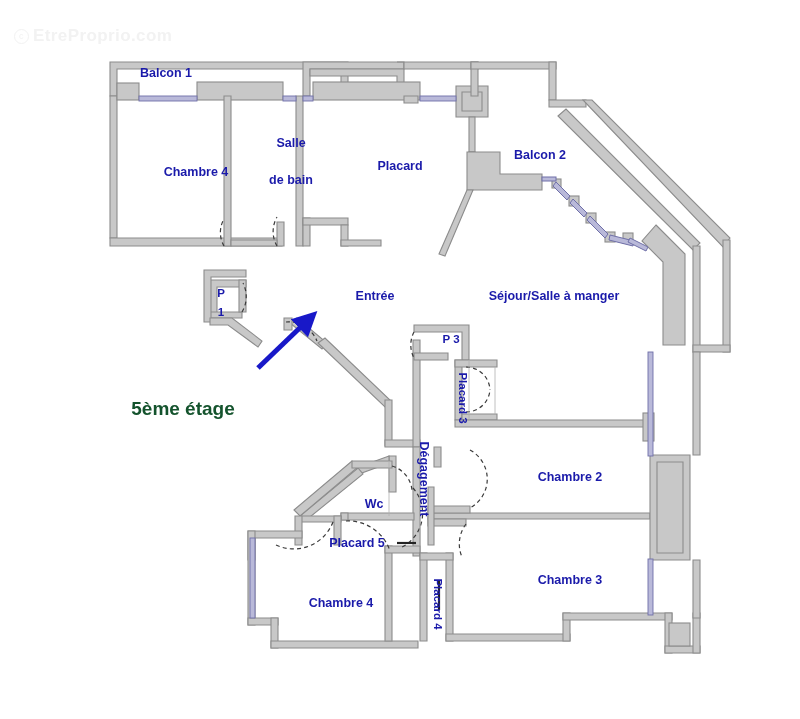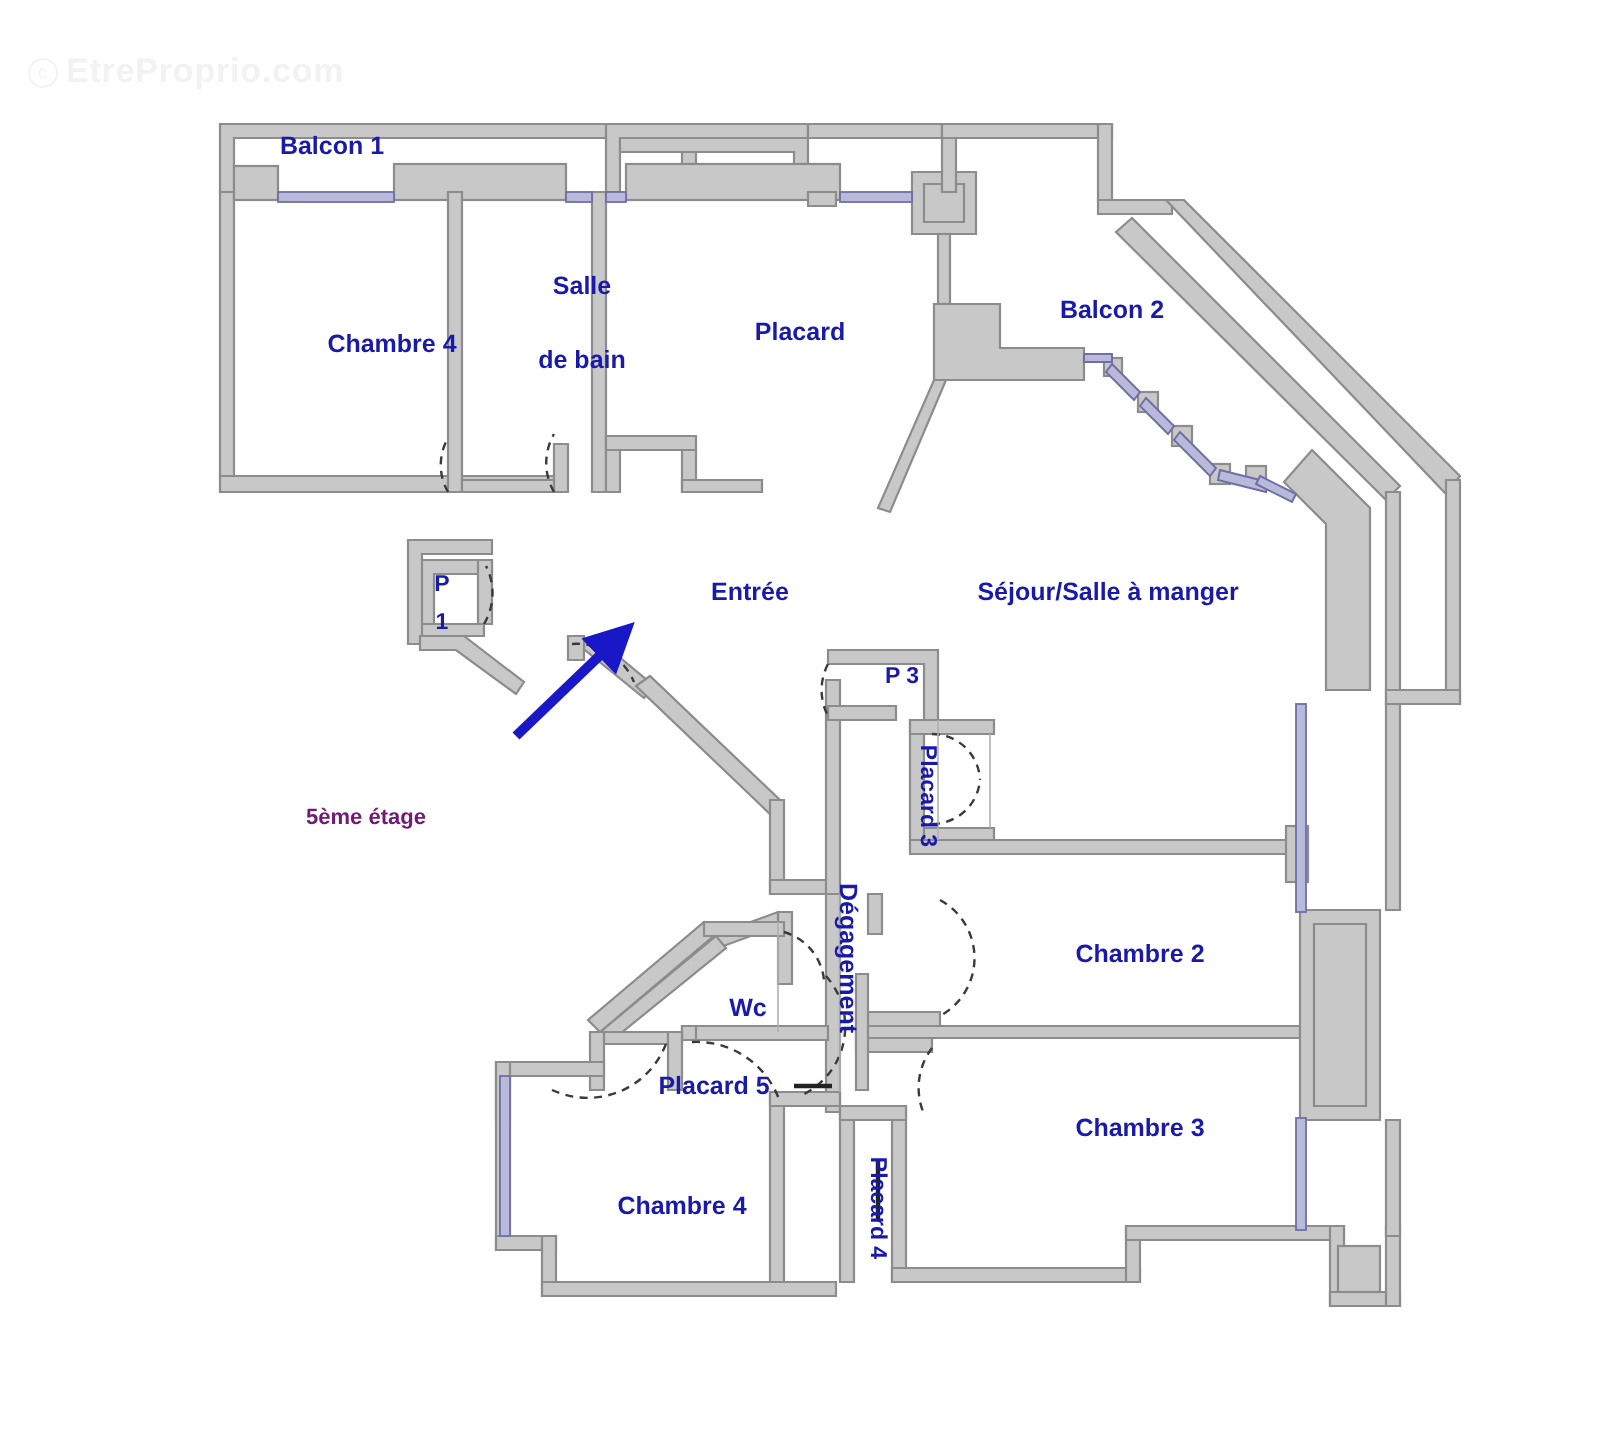--- a/index.html
+++ b/index.html
@@ -29,21 +29,21 @@
     font-size:12.5px;
     white-space:nowrap;
     line-height:1.28;
     user-select:none;
   }
   .lbl.ctr{transform:translate(-50%,-50%);text-align:center;}
   .lbl.vert{
     transform:translate(-50%,-50%) rotate(90deg);
     transform-origin:center center;
   }
-  .lbl.floor{color:#701a75;font-size:11px;}
+  .lbl.floor{color:#14532d;font-size:19px;}
   .lbl.small{font-size:11.5px;}
 </style>
 </head>
 <body>
 
 <div class="wm">
   <span class="wmc">c</span><span>EtreProprio.com</span>
 </div>
 
 <svg id="plan" viewBox="0 0 800 719">
@@ -260,33 +260,33 @@
 
 </svg>
 
 <div class="lbl ctr" style="left:166px;top:73px">Balcon 1</div>
 <div class="lbl ctr" style="left:196px;top:172px">Chambre 4</div>
 
 <div class="lbl ctr" style="left:291px;top:143px">Salle</div>
 <div class="lbl ctr" style="left:291px;top:180px">de bain</div>
 
 <div class="lbl ctr" style="left:400px;top:166px">Placard</div>
-<div class="lbl ctr" style="left:556px;top:155px">Balcon 2</div>
+<div class="lbl ctr" style="left:540px;top:155px">Balcon 2</div>
 
 <div class="lbl ctr small" style="left:221px;top:293px">P</div>
 <div class="lbl ctr small" style="left:221px;top:312px">1</div>
 
 <div class="lbl ctr" style="left:375px;top:296px">Entrée</div>
 <div class="lbl ctr" style="left:554px;top:296px">Séjour/Salle à manger</div>
 <div class="lbl ctr small" style="left:451px;top:339px">P 3</div>
 
 <div class="lbl vert small" style="left:463px;top:398px">Placard 3</div>
 
 <div class="lbl ctr" style="left:570px;top:477px">Chambre 2</div>
-<div class="lbl ctr" style="left:570px;top:564px">Chambre 3</div>
+<div class="lbl ctr" style="left:570px;top:580px">Chambre 3</div>
 
 <div class="lbl vert" style="left:424px;top:479px">Dégagement</div>
 
 <div class="lbl ctr" style="left:374px;top:504px">Wc</div>
 <div class="lbl ctr" style="left:357px;top:543px">Placard 5</div>
 <div class="lbl ctr" style="left:341px;top:603px">Chambre 4</div>
 
 <div class="lbl vert small" style="left:438px;top:604px">Placard 4</div>
 
 <div class="lbl ctr floor" style="left:183px;top:409px">5ème étage</div>

